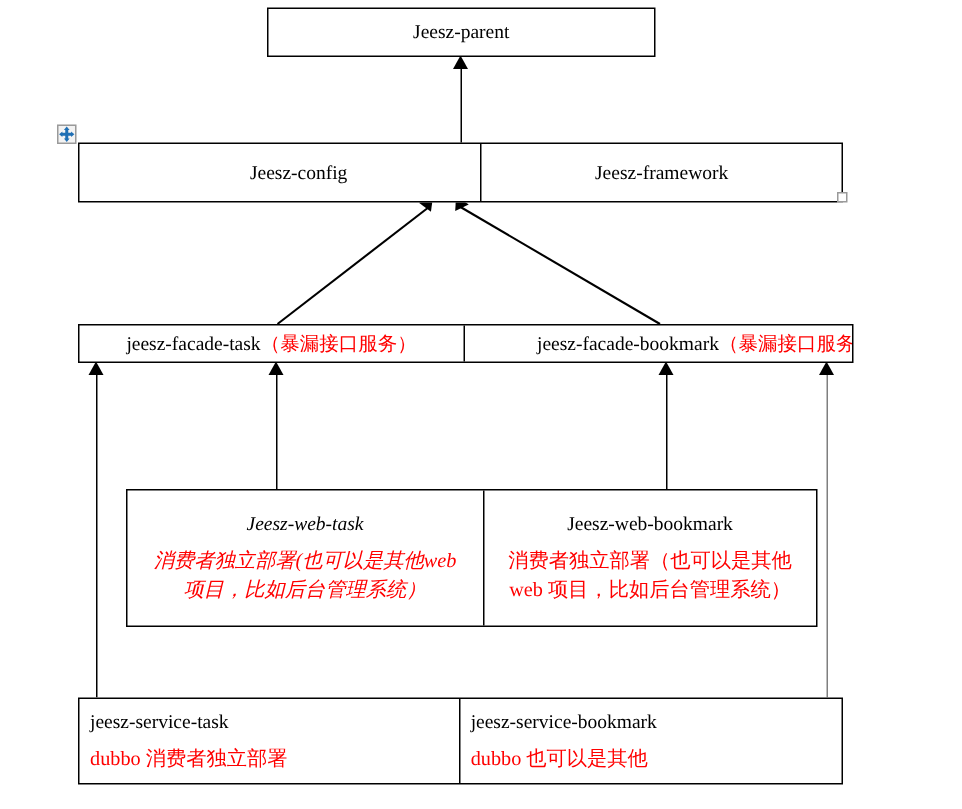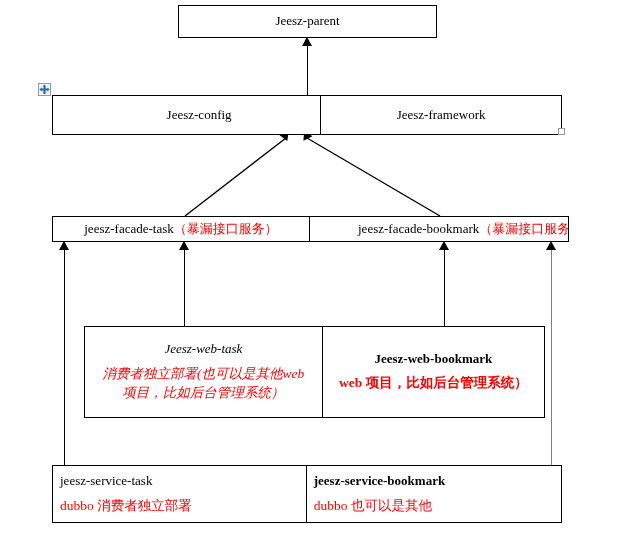--- a/index.html
+++ b/index.html
@@ -181,30 +181,31 @@
       </div>
     </div>
   </div>
 
   <div class="split" style="left:84px; top:326px; width:461px; height:92px;">
     <div class="cell ctr" style="width:237px;font-style:italic;">
       <div class="title-line" style="margin-bottom:6px;">Jeesz-web-task</div>
       <div class="red">消费者独立部署(也可以是其他web</div>
       <div class="red">项目，比如后台管理系统）</div>
     </div>
-    <div class="cell ctr" style="width:222.5px;font-weight:bold;">
+    <div class="cell ctr" style="width:222.5px;">
       <div class="title-line" style="margin-bottom:6px;">Jeesz-web-bookmark</div>
+      <div class="red">消费者独立部署（也可以是其他</div>
       <div class="red">web 项目，比如后台管理系统）</div>
     </div>
   </div>
 
   <div class="split" style="left:52px; top:465px; width:510px; height:58px;">
     <div class="cell lft pad-l" style="width:253px;">
       <div class="title-line" style="margin-bottom:7px;">jeesz-service-task</div>
       <div class="red">dubbo 消费者独立部署</div>
     </div>
     <div class="cell lft pad-l" style="width:255.5px;">
-      <div class="title-line" style="margin-bottom:7px;font-weight:bold;">jeesz-service-bookmark</div>
+      <div class="title-line" style="margin-bottom:7px;">jeesz-service-bookmark</div>
       <div class="red">dubbo 也可以是其他</div>
     </div>
   </div>
 
 </div>
 
 </body></html>

